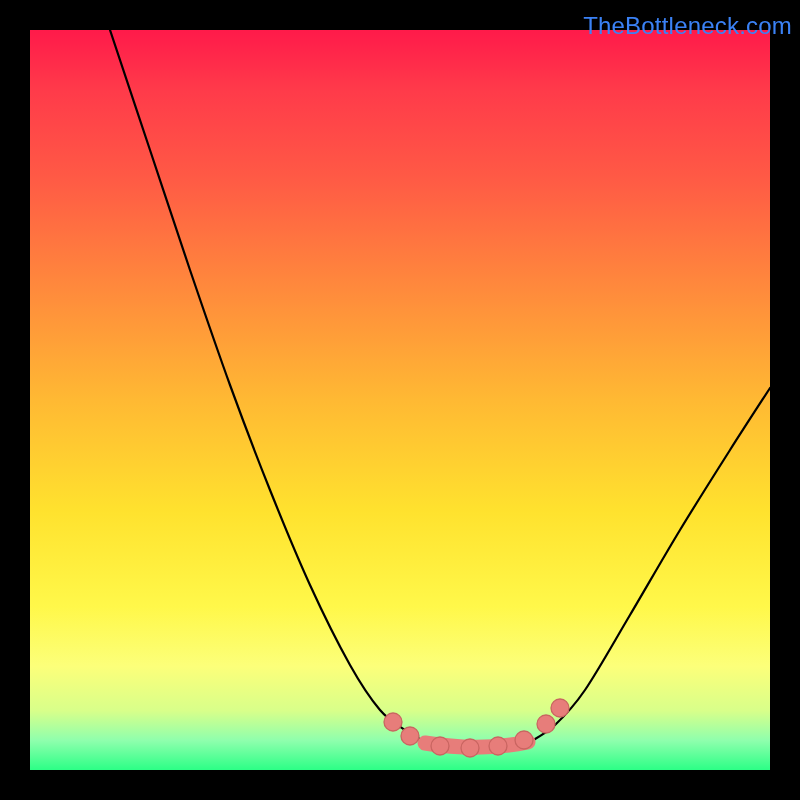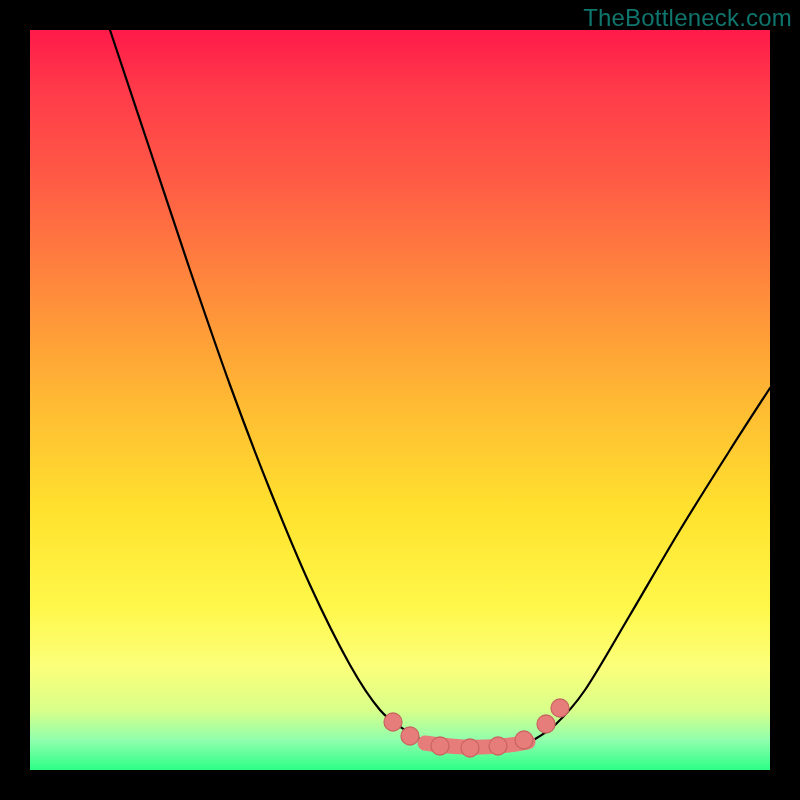--- a/index.html
+++ b/index.html
@@ -36,23 +36,23 @@
       #8fffad 96%,
       #2cff86 100%
     );
   }
   svg.curve {
     position: absolute;
     inset: 0;
   }
   .attrib {
     position: absolute;
-    top: 4px;
+    top: 12px;
     right: 8px;
-    color: #0f766e;
+    color: #3b82f6;
     font-size: 24px;
     letter-spacing: 0.2px;
     user-select: none;
   }
 </style>
 </head>
 <body>
 
 <div class="frame">
   <div class="gradient"></div>

